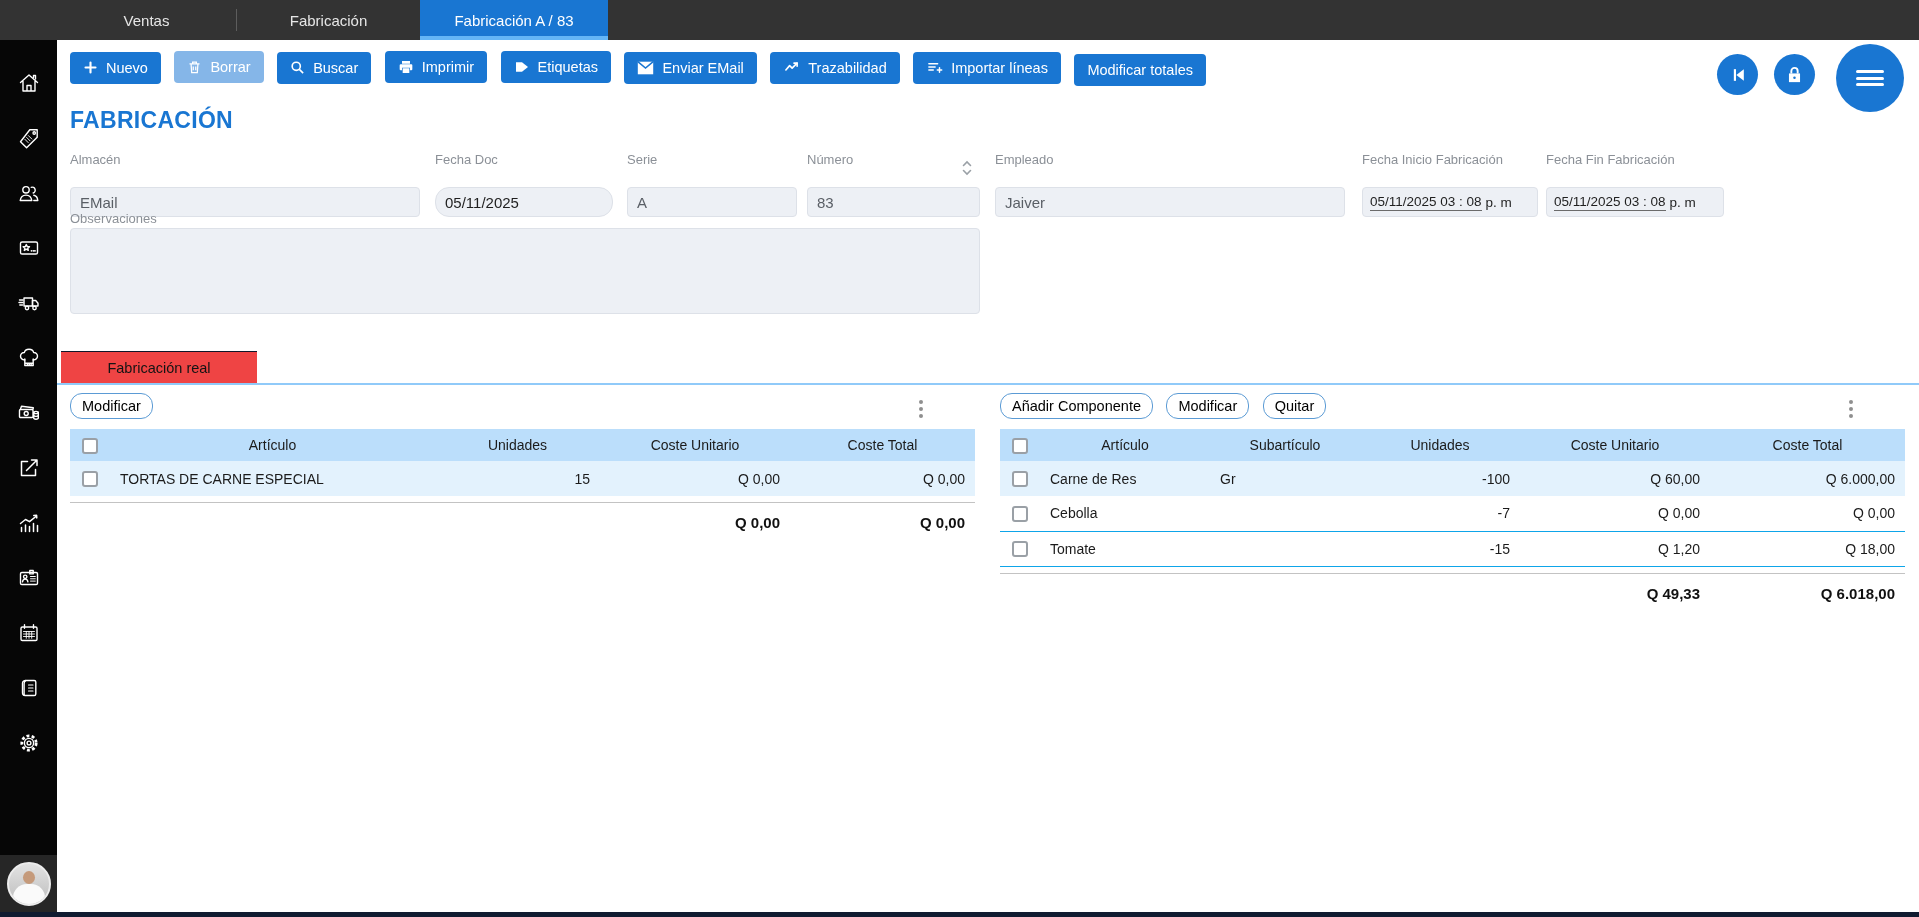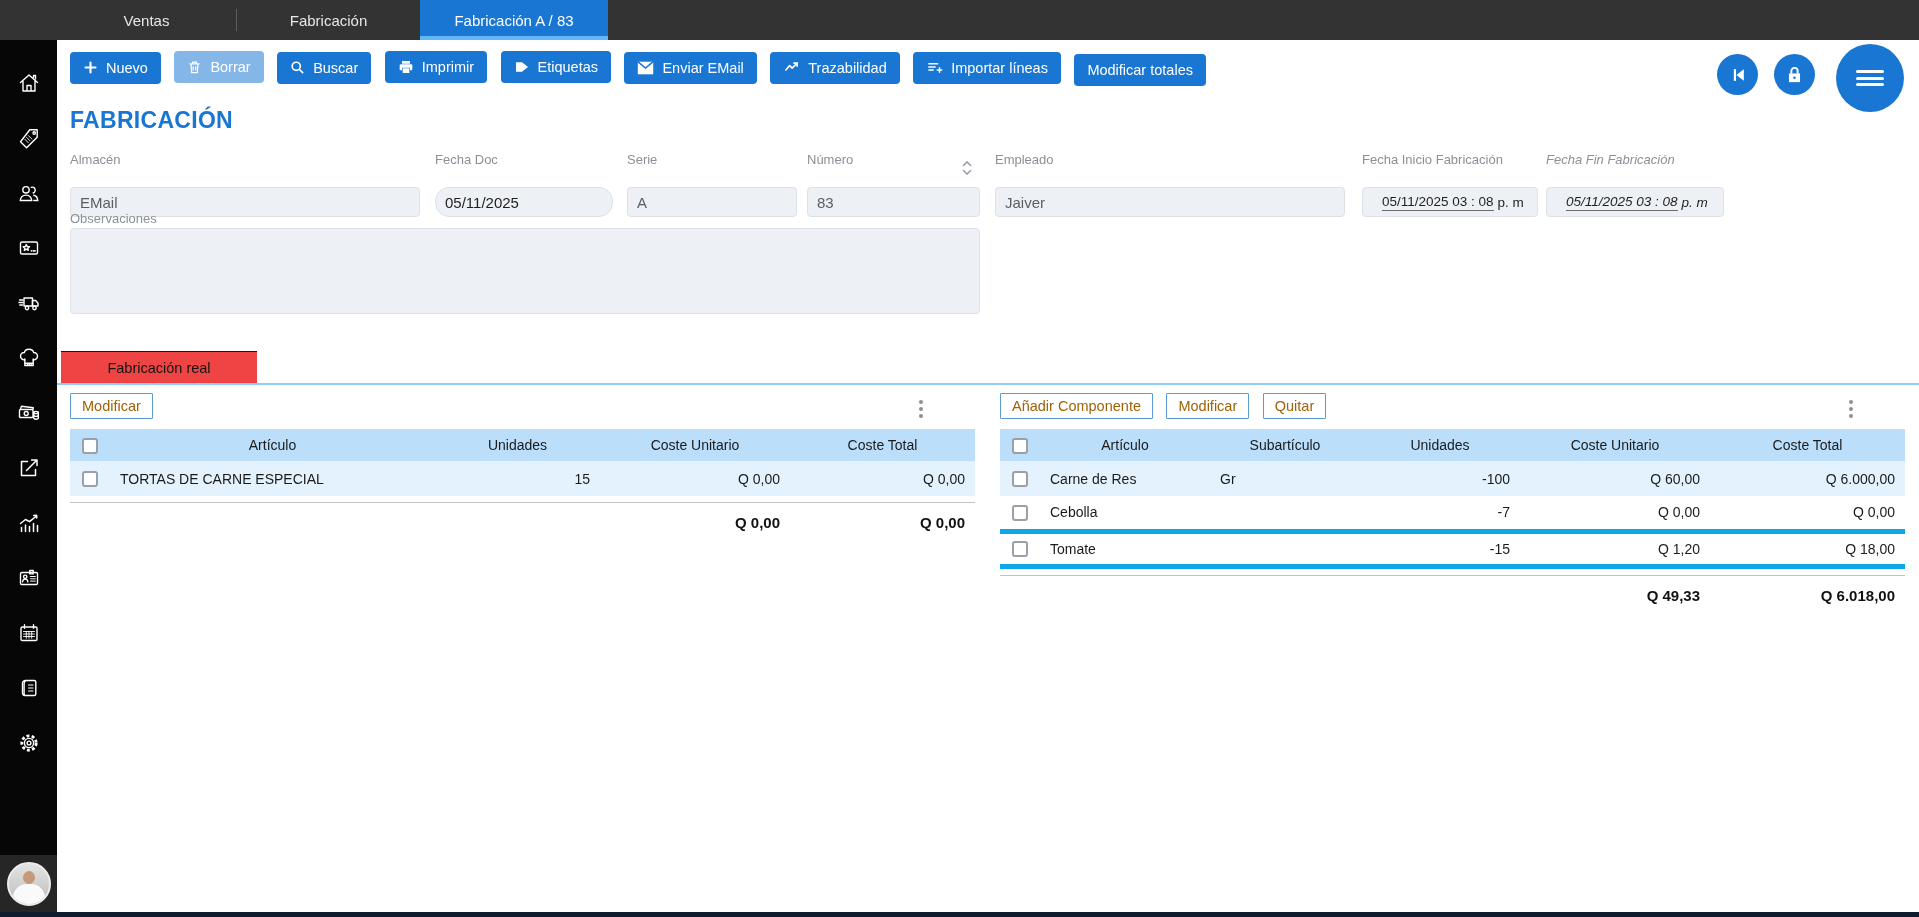--- a/index.html
+++ b/index.html
@@ -30,46 +30,46 @@
   .hamburger i { display:block; height:3px; background:#fff; border-radius:2px; }
 
   
   .page-title { position:absolute; left:70px; top:107px; font-size:23px; font-weight:bold; color:#1976d2; letter-spacing:.3px; }
   .field { position:absolute; top:152px; }
   .field .flabel { font-size:13px; color:#8b9097; margin-bottom:20px; }
   .finput { height:30px; background:#edf0f5; border:1px solid #dde1e8; border-radius:4px; padding:0 9px; font-size:15px; color:#5a5f66; display:flex; align-items:center; }
   .finput.dark { color:#1f1f1f;border-radius:14px; }
   .numwrap { position:relative; }
   .spinner { position:absolute; right:7px; top:7px; }
-  .datefield .finput { font-size:13.5px; padding:0 19px; color:#1f1f1f;text-align:right; }
+  .datefield .finput { font-size:13.5px; padding:0 7px; color:#1f1f1f;text-align:right; }
   .date-u { border-bottom:1px solid #6b6b6b; padding-bottom:1px; white-space:nowrap; }
   .meridiem { margin-left:4px; white-space:nowrap; }
   .obs-label { position:absolute; left:70px; top:211px; font-size:13px; color:#8b9097; }
   .obs-area { position:absolute; left:70px; top:228px; width:910px; height:86px; background:#edf0f5; border:1px solid #dde1e8; border-radius:4px; resize:none; font-family:inherit; font-size:14px; padding:8px; color:#333; }
 
   
   .detail-tab { position:absolute; left:61px; top:351px; width:196px; height:32px; background:#ef4444; border-top:1px solid #0f172a; display:flex; align-items:center; justify-content:center; font-size:14.5px; color:#141414; cursor:pointer; }
   .detail-divider { position:absolute; left:57px; top:383px; width:1862px; height:2px; background:#90caf9; }
 
   
   .panel { position:absolute; top:393px; width:905px; }
   .panel.left { left:70px; } .panel.right { left:1000px; }
   .panel-toolbar { position:relative; height:36px; }
-  .obtn { display:inline-block; border:1px solid #5b9bd5; color:#a16207; background:#fff; border-radius:1px; padding:4px 11px; font-size:14.5px; font-family:inherit; margin-right:9px; cursor:pointer; }
+  .obtn { display:inline-block; border:1px solid #5b9bd5; color:#000000; background:#fff; border-radius:12px; padding:4px 11px; font-size:14.5px; font-family:inherit; margin-right:9px; cursor:pointer; }
   .kebab { position:absolute; right:45px; top:4px; width:18px; height:24px; cursor:pointer; display:flex; align-items:center; justify-content:center; }
   .kebab i { width:4px; height:4px; border-radius:50%; background:#8f8f8f; box-shadow:0 -7px 0 #8f8f8f, 0 7px 0 #8f8f8f; display:block; }
 
   table.grid { width:100%; border-collapse:collapse; font-size:14px; color:#1b1b1b; table-layout:fixed; }
   table.grid th { background:#bbdefb; height:30px; font-weight:normal; text-align:center; padding:8px 6px; }
   table.grid td { height:35px; padding:0 10px; }
   td.txt { text-align:left; padding-left:14px; }
   td.num, th.num-h { text-align:right; }
   table.grid th { text-align:center; }
   tr.stripe td { background:#e3f2fd; }
-  tr.plain td { border-bottom:5px solid #0ea5e9; }
+  tr.plain td { border-bottom:1px solid #0ea5e9; }
   .cbcell { text-align:center !important; padding:0 !important; }
   .cb { display:inline-block; width:16px; height:16px; border:2px solid #9aa0a6; border-radius:3px; background:#fff; vertical-align:middle; cursor:pointer; }
   .totals { display:flex; margin-top:6px; border-top:1px solid #c3c3c3; height:40px; align-items:center; font-weight:bold; font-size:15px; color:#111; }
   .totals .cell { text-align:right; padding-right:10px; }
 
   
   .sidebar { position:absolute; left:0; top:40px; width:57px; height:877px; background:#060606; z-index:5; }
   .side-icons { position:absolute; top:31px; left:0; width:57px; display:flex; flex-direction:column; align-items:center; gap:31px; }
   .side-icon { width:24px; height:24px; cursor:pointer; }
   .side-user { position:absolute; bottom:5px; left:0; width:57px; height:57px; background:#262626; display:flex; align-items:center; justify-content:center; }
@@ -207,21 +207,21 @@
     <div class="flabel">Empleado</div>
     <div class="finput">Jaiver</div>
   </div>
   <div class="field datefield" style="left:1362px;width:176px;">
     <div class="flabel">Fecha Inicio Fabricación</div>
     <div class="finput">
       <span class="date-u">05/11/2025 03 : 08</span>
       <span class="meridiem">p. m</span>
     </div>
   </div>
-  <div class="field datefield" style="left:1546px;width:178px;font-style:italic;">
+  <div class="field datefield" style="left:1546px;width:178px;">
     <div class="flabel">Fecha Fin Fabricación</div>
     <div class="finput">
       <span class="date-u">05/11/2025 03 : 08</span>
       <span class="meridiem">p. m</span>
     </div>
   </div>
 
   <div class="obs-label">Observaciones</div>
   <textarea class="obs-area" value="" style=""></textarea>
 

